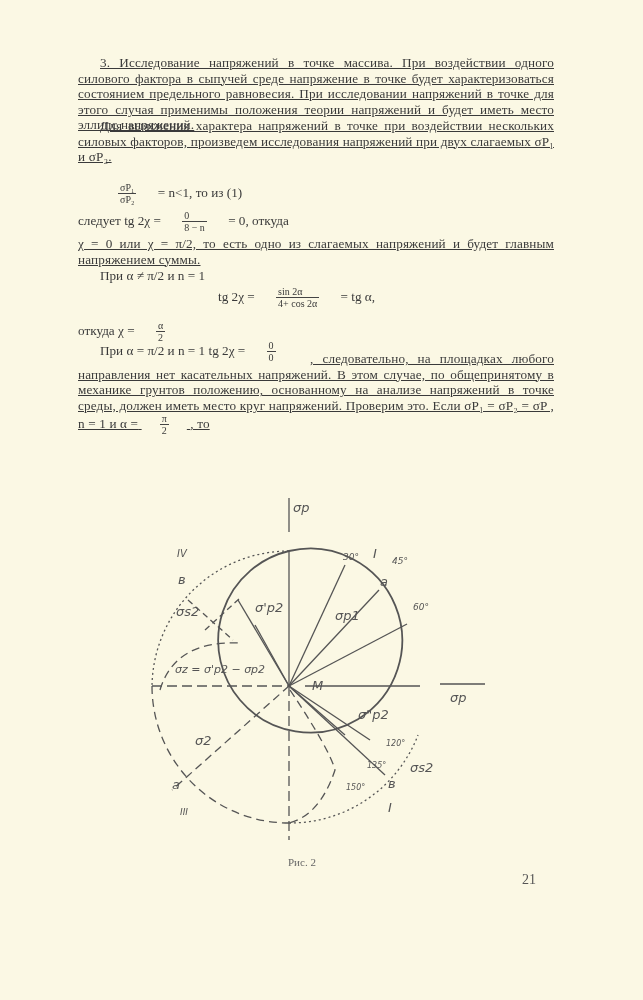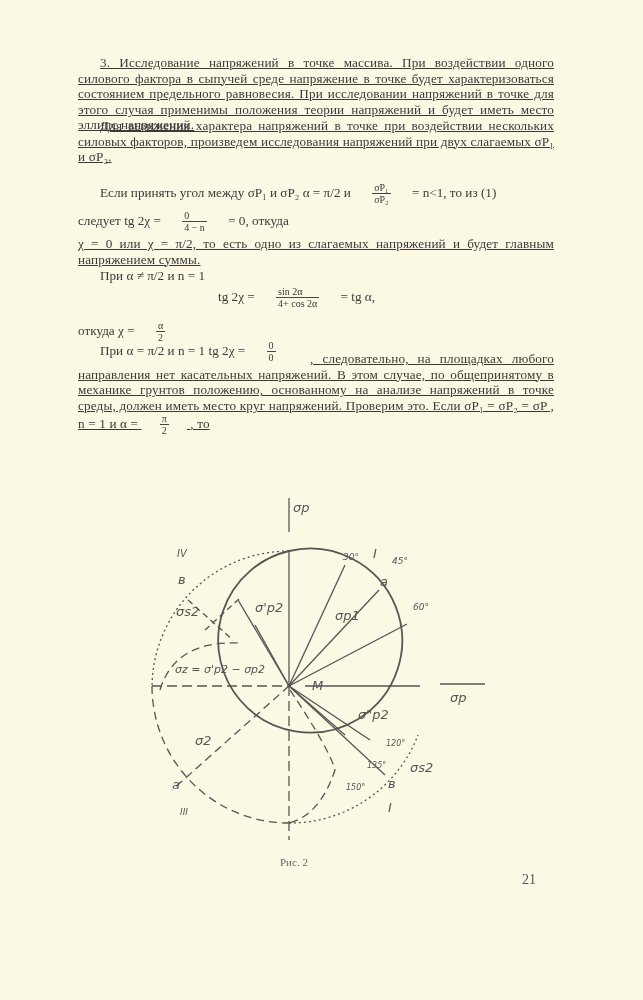--- a/index.html
+++ b/index.html
@@ -4,41 +4,40 @@
 <style>
   html,body{margin:0;padding:0;}
   body{width:643px;height:1000px;background:#fbf8e4;position:relative;overflow:hidden;
        font-family:"Liberation Serif","DejaVu Serif",serif;color:#3a3a3a;}
   .p{position:absolute;left:78px;width:476px;font-size:13.2px;line-height:15.6px;text-align:justify;letter-spacing:0.15px;text-decoration:underline;}
   .ind{text-indent:22px;}
   .line{position:absolute;font-size:13.2px;white-space:nowrap;}
   .frac{display:inline-block;vertical-align:middle;text-align:left;font-size:10px;line-height:11px;margin:0 18px;}
   .frac .n{display:block;border-bottom:1px solid #444;padding:0 2px;}
   .frac .d{display:block;padding:0 2px;}
-  .caption{position:absolute;left:280px;top:856px;font-size:11px;color:#666;}
+  .caption{position:absolute;left:288px;top:856px;font-size:11px;color:#666;}
   .pageno{position:absolute;left:522px;top:872px;font-size:14px;color:#555;}
   svg{position:absolute;left:0;top:0;}
   .lbl{font-family:"DejaVu Sans",sans-serif;font-style:italic;fill:#555;}
 </style>
 </head>
 <body>
 
 <div class="p ind" style="top:55px;">3. Исследование напряжений в точке массива. При воздействии одного силового фактора в сыпучей среде напряжение в точке будет характеризоваться состоянием предельного равновесия. При исследовании напряжений в точке для этого случая применимы положения теории напряжений и будет иметь место эллипс напряжений.</div>
 
 <div class="p ind" style="top:118px;">Для выяснения характера напряжений в точке при воздействии нескольких силовых факторов, произведем исследования напряжений при двух слагаемых σP₁ и σP₂.</div>
 
 <div class="line" style="left:100px;top:182px;">
-  <span>Если принять угол между σP₁ и σP₂ α = π/2 и</span>
   <span class="frac"><span class="n">σP₁</span><span class="d">σP₂</span></span>
   <span>= n&lt;1, то из (1)</span>
 </div>
 
 <div class="line" style="left:78px;top:210px;">
   <span>следует tg 2χ =</span>
-  <span class="frac"><span class="n">0</span><span class="d">4 − n</span></span>
+  <span class="frac"><span class="n">0</span><span class="d">8 − n</span></span>
   <span>= 0, откуда</span>
 </div>
 
 <div class="p" style="top:236px;">χ = 0 или χ = π/2, то есть одно из слагаемых напряжений и будет главным напряжением суммы.</div>
 <div class="line" style="left:100px;top:268px;">При α ≠ π/2 и n = 1</div>
 
 <div class="line" style="left:218px;top:286px;">
   <span>tg 2χ =</span>
   <span class="frac"><span class="n">sin 2α</span><span class="d">4+ cos 2α</span></span>
   <span>= tg α,</span>

